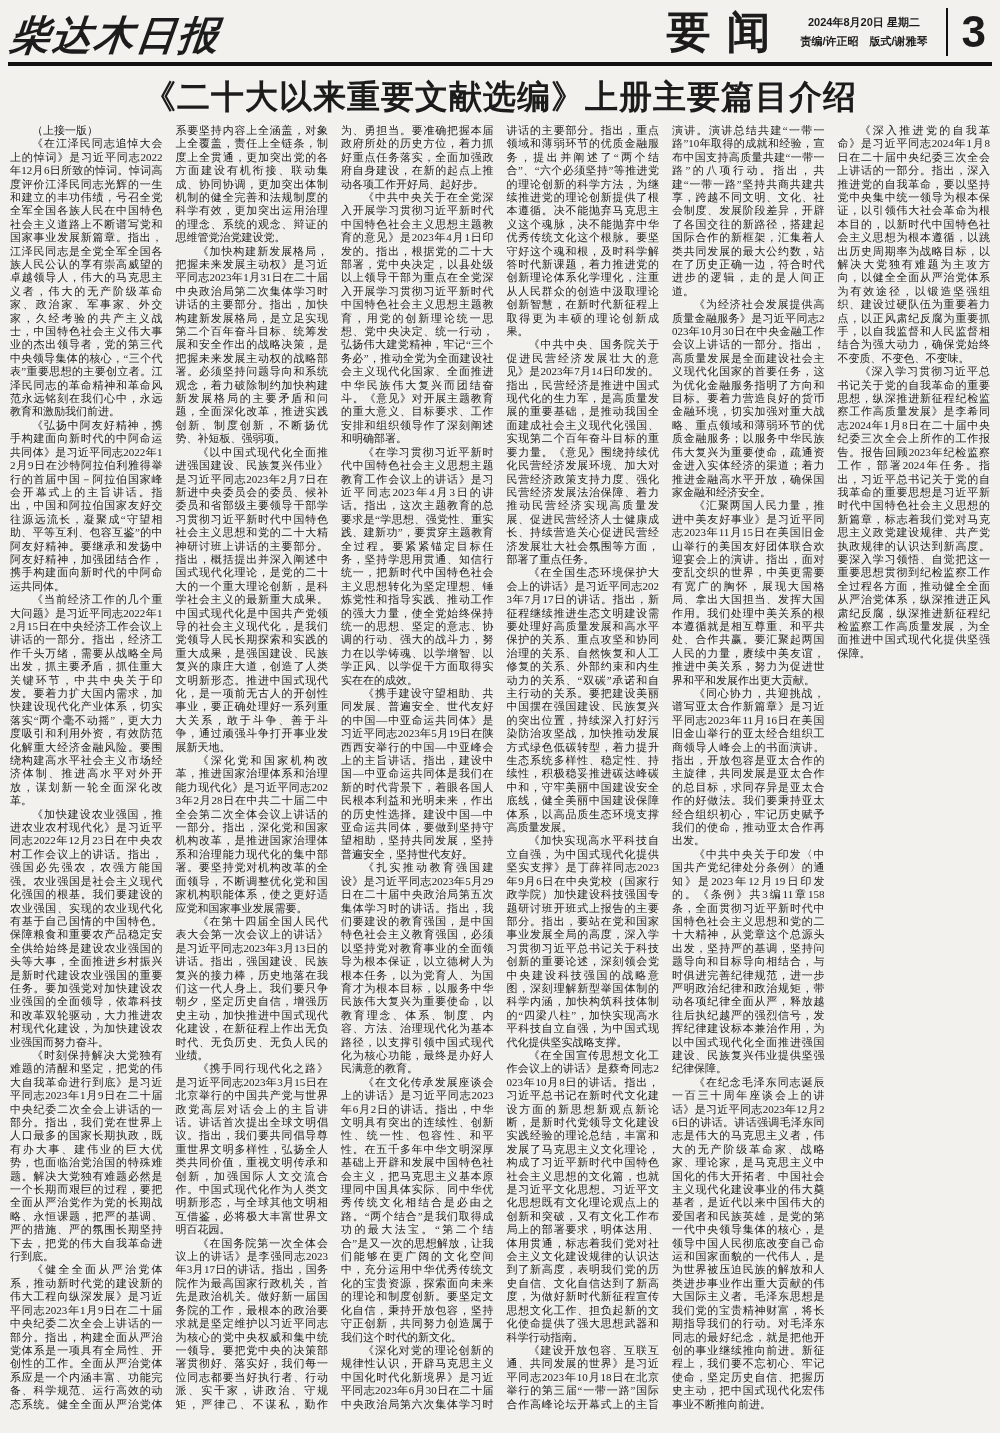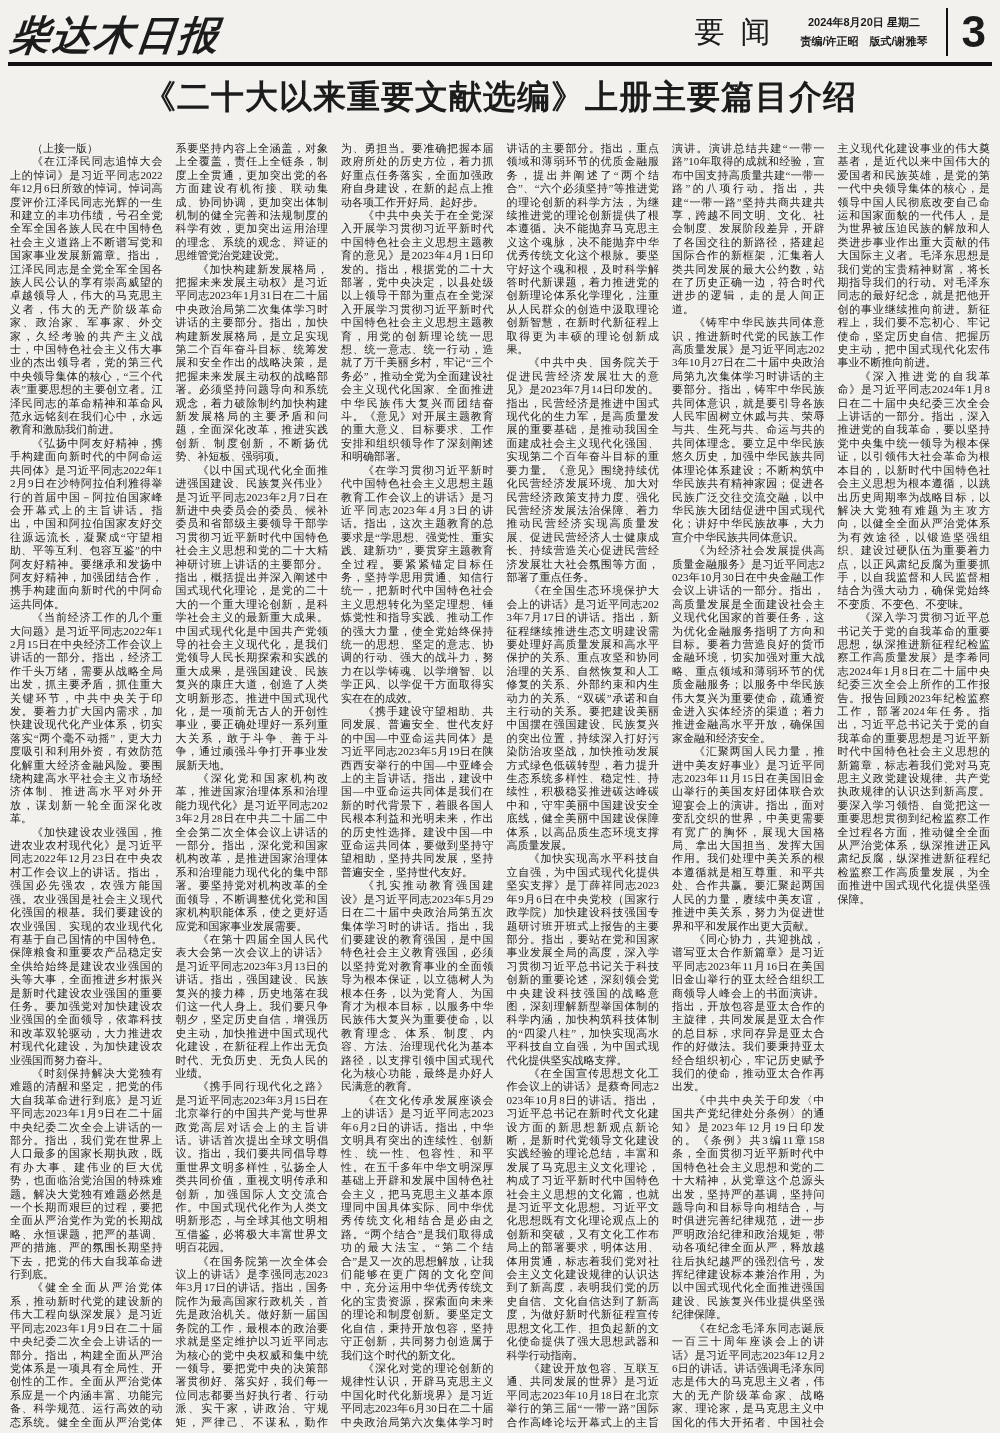--- a/index.html
+++ b/index.html
@@ -20,39 +20,39 @@
   }
   .masthead{
     font-family:"Liberation Serif", serif;
     font-size:40px;font-weight:bold;font-style:italic;
     transform:skewX(-6deg);
     letter-spacing:2px;white-space:nowrap;line-height:1;
   }
   .header-right{display:flex;align-items:center;gap:14px;}
   .section-name{
     font-family:"Liberation Sans", sans-serif;
-    font-size:30px;font-weight:normal;letter-spacing:16px;
+    font-size:44px;font-weight:bold;letter-spacing:16px;
     line-height:1;white-space:nowrap;text-indent:0;
   }
   .issue-block{
     font-family:"Liberation Sans", sans-serif;
     font-size:11px;font-weight:bold;line-height:1.7;
     white-space:nowrap;text-align:center;
   }
   .page-no{
     font-family:"Liberation Sans", sans-serif;
     font-size:44px;font-weight:bold;line-height:1;
     border-left:2px solid #111;padding:2px 4px 2px 14px;margin-left:4px;
   }
   .rule{height:4px;background:#111;margin:0 8px;}
   
   .headline{
     font-family:"Liberation Sans", sans-serif;
     font-size:33px;font-weight:bold;letter-spacing:1px;
-    text-align:center;margin:12px 0 26px 0;line-height:1.15;
+    text-align:center;margin:12px 0 8px 0;line-height:1.15;
   }
   
   .columns{
     margin:0 10px;
     height:1300px;
     column-count:6;
     column-gap:13px;
     column-fill:auto;
     overflow:hidden;
     text-align:justify;
@@ -94,32 +94,31 @@
       <p>《当前经济工作的几个重大问题》是习近平同志2022年12月15日在中央经济工作会议上讲话的一部分。指出，经济工作千头万绪，需要从战略全局出发，抓主要矛盾，抓住重大关键环节，中共中央关于印发。要着力扩大国内需求，加快建设现代化产业体系，切实落实“两个毫不动摇”，更大力度吸引和利用外资，有效防范化解重大经济金融风险。要围绕构建高水平社会主义市场经济体制、推进高水平对外开放，谋划新一轮全面深化改革。</p>
       <p>《加快建设农业强国，推进农业农村现代化》是习近平同志2022年12月23日在中央农村工作会议上的讲话。指出，强国必先强农，农强方能国强。农业强国是社会主义现代化强国的根基。我们要建设的农业强国、实现的农业现代化有基于自己国情的中国特色。保障粮食和重要农产品稳定安全供给始终是建设农业强国的头等大事，全面推进乡村振兴是新时代建设农业强国的重要任务。要加强党对加快建设农业强国的全面领导，依靠科技和改革双轮驱动，大力推进农村现代化建设，为加快建设农业强国而努力奋斗。</p>
       <p>《时刻保持解决大党独有难题的清醒和坚定，把党的伟大自我革命进行到底》是习近平同志2023年1月9日在二十届中央纪委二次全会上讲话的一部分。指出，我们党在世界上人口最多的国家长期执政，既有办大事、建伟业的巨大优势，也面临治党治国的特殊难题。解决大党独有难题必然是一个长期而艰巨的过程，要把全面从严治党作为党的长期战略、永恒课题，把严的基调、严的措施、严的氛围长期坚持下去，把党的伟大自我革命进行到底。</p>
       <p>《健全全面从严治党体系，推动新时代党的建设新的伟大工程向纵深发展》是习近平同志2023年1月9日在二十届中央纪委二次全会上讲话的一部分。指出，构建全面从严治党体系是一项具有全局性、开创性的工作。全面从严治党体系应是一个内涵丰富、功能完备、科学规范、运行高效的动态系统。健全全面从严治党体系要坚持内容上全涵盖，对象上全覆盖，责任上全链条，制度上全贯通，更加突出党的各方面建设有机衔接、联动集成、协同协调，更加突出体制机制的健全完善和法规制度的科学有效，更加突出运用治理的理念、系统的观念、辩证的思维管党治党建设党。</p>
       <p>《加快构建新发展格局，把握未来发展主动权》是习近平同志2023年1月31日在二十届中央政治局第二次集体学习时讲话的主要部分。指出，加快构建新发展格局，是立足实现第二个百年奋斗目标、统筹发展和安全作出的战略决策，是把握未来发展主动权的战略部署。必须坚持问题导向和系统观念，着力破除制约加快构建新发展格局的主要矛盾和问题，全面深化改革，推进实践创新、制度创新，不断扬优势、补短板、强弱项。</p>
       <p>《以中国式现代化全面推进强国建设、民族复兴伟业》是习近平同志2023年2月7日在新进中央委员会的委员、候补委员和省部级主要领导干部学习贯彻习近平新时代中国特色社会主义思想和党的二十大精神研讨班上讲话的主要部分。指出，概括提出并深入阐述中国式现代化理论，是党的二十大的一个重大理论创新，是科学社会主义的最新重大成果。中国式现代化是中国共产党领导的社会主义现代化，是我们党领导人民长期探索和实践的重大成果，是强国建设、民族复兴的康庄大道，创造了人类文明新形态。推进中国式现代化，是一项前无古人的开创性事业，要正确处理好一系列重大关系，敢于斗争、善于斗争，通过顽强斗争打开事业发展新天地。</p>
       <p>《深化党和国家机构改革，推进国家治理体系和治理能力现代化》是习近平同志2023年2月28日在中共二十届二中全会第二次全体会议上讲话的一部分。指出，深化党和国家机构改革，是推进国家治理体系和治理能力现代化的集中部署。要坚持党对机构改革的全面领导，不断调整优化党和国家机构职能体系，使之更好适应党和国家事业发展需要。</p>
       <p>《在第十四届全国人民代表大会第一次会议上的讲话》是习近平同志2023年3月13日的讲话。指出，强国建设、民族复兴的接力棒，历史地落在我们这一代人身上。我们要只争朝夕，坚定历史自信，增强历史主动，加快推进中国式现代化建设，在新征程上作出无负时代、无负历史、无负人民的业绩。</p>
       <p>《携手同行现代化之路》是习近平同志2023年3月15日在北京举行的中国共产党与世界政党高层对话会上的主旨讲话。讲话首次提出全球文明倡议。指出，我们要共同倡导尊重世界文明多样性，弘扬全人类共同价值，重视文明传承和创新，加强国际人文交流合作。中国式现代化作为人类文明新形态，与全球其他文明相互借鉴，必将极大丰富世界文明百花园。</p>
       <p>《在国务院第一次全体会议上的讲话》是李强同志2023年3月17日的讲话。指出，国务院作为最高国家行政机关，首先是政治机关。做好新一届国务院的工作，最根本的政治要求就是坚定维护以习近平同志为核心的党中央权威和集中统一领导。要把党中央的决策部署贯彻好、落实好，我们每一位同志都要当好执行者、行动派、实干家，讲政治、守规矩，严律己、不谋私，勤作为、勇担当。要准确把握本届政府所处的历史方位，着力抓好重点任务落实，全面加强政府自身建设，在新的起点上推动各项工作开好局、起好步。</p>
-      <p>《中共中央关于在全党深入开展学习贯彻习近平新时代中国特色社会主义思想主题教育的意见》是2023年4月1日印发的。指出，根据党的二十大部署，党中央决定，以县处级以上领导干部为重点在全党深入开展学习贯彻习近平新时代中国特色社会主义思想主题教育，用党的创新理论统一思想、统一意志、统一行动，造就了万千美丽乡村，牢记“三个务必”，推动全党为全面建设社会主义现代化国家、全面推进中华民族伟大复兴而团结奋斗。《意见》对开展主题教育的重大意义、目标要求、工作安排和组织领导作了深刻阐述和明确部署。</p>
+      <p>《中共中央关于在全党深入开展学习贯彻习近平新时代中国特色社会主义思想主题教育的意见》是2023年4月1日印发的。指出，根据党的二十大部署，党中央决定，以县处级以上领导干部为重点在全党深入开展学习贯彻习近平新时代中国特色社会主义思想主题教育，用党的创新理论统一思想、党中央决定、统一行动，弘扬伟大建党精神，牢记“三个务必”，推动全党为全面建设社会主义现代化国家、全面推进中华民族伟大复兴而团结奋斗。《意见》对开展主题教育的重大意义、目标要求、工作安排和组织领导作了深刻阐述和明确部署。</p>
       <p>《在学习贯彻习近平新时代中国特色社会主义思想主题教育工作会议上的讲话》是习近平同志2023年4月3日的讲话。指出，这次主题教育的总要求是“学思想、强党性、重实践、建新功”，要贯穿主题教育全过程。要紧紧锚定目标任务，坚持学思用贯通、知信行统一，把新时代中国特色社会主义思想转化为坚定理想、锤炼党性和指导实践、推动工作的强大力量，使全党始终保持统一的思想、坚定的意志、协调的行动、强大的战斗力，努力在以学铸魂、以学增智、以学正风、以学促干方面取得实实在在的成效。</p>
       <p>《携手建设守望相助、共同发展、普遍安全、世代友好的中国—中亚命运共同体》是习近平同志2023年5月19日在陕西西安举行的中国—中亚峰会上的主旨讲话。指出，建设中国—中亚命运共同体是我们在新的时代背景下，着眼各国人民根本利益和光明未来，作出的历史性选择。建设中国—中亚命运共同体，要做到坚持守望相助，坚持共同发展，坚持普遍安全，坚持世代友好。</p>
       <p>《扎实推动教育强国建设》是习近平同志2023年5月29日在二十届中央政治局第五次集体学习时的讲话。指出，我们要建设的教育强国，是中国特色社会主义教育强国，必须以坚持党对教育事业的全面领导为根本保证，以立德树人为根本任务，以为党育人、为国育才为根本目标，以服务中华民族伟大复兴为重要使命，以教育理念、体系、制度、内容、方法、治理现代化为基本路径，以支撑引领中国式现代化为核心功能，最终是办好人民满意的教育。</p>
       <p>《在文化传承发展座谈会上的讲话》是习近平同志2023年6月2日的讲话。指出，中华文明具有突出的连续性、创新性、统一性、包容性、和平性。在五千多年中华文明深厚基础上开辟和发展中国特色社会主义，把马克思主义基本原理同中国具体实际、同中华优秀传统文化相结合是必由之路。“两个结合”是我们取得成功的最大法宝。“第二个结合”是又一次的思想解放，让我们能够在更广阔的文化空间中，充分运用中华优秀传统文化的宝贵资源，探索面向未来的理论和制度创新。要坚定文化自信，秉持开放包容，坚持守正创新，共同努力创造属于我们这个时代的新文化。</p>
       <p>《深化对党的理论创新的规律性认识，开辟马克思主义中国化时代化新境界》是习近平同志2023年6月30日在二十届中央政治局第六次集体学习时讲话的主要部分。指出，重点领域和薄弱环节的优质金融服务，提出并阐述了“两个结合”、“六个必须坚持”等推进党的理论创新的科学方法，为继续推进党的理论创新提供了根本遵循。决不能抛弃马克思主义这个魂脉，决不能抛弃中华优秀传统文化这个根脉。要坚守好这个魂和根，及时科学解答时代新课题，着力推进党的创新理论体系化学理化，注重从人民群众的创造中汲取理论创新智慧，在新时代新征程上取得更为丰硕的理论创新成果。</p>
       <p>《中共中央、国务院关于促进民营经济发展壮大的意见》是2023年7月14日印发的。指出，民营经济是推进中国式现代化的生力军，是高质量发展的重要基础，是推动我国全面建成社会主义现代化强国、实现第二个百年奋斗目标的重要力量。《意见》围绕持续优化民营经济发展环境、加大对民营经济政策支持力度、强化民营经济发展法治保障、着力推动民营经济实现高质量发展、促进民营经济人士健康成长、持续营造关心促进民营经济发展壮大社会氛围等方面，部署了重点任务。</p>
       <p>《在全国生态环境保护大会上的讲话》是习近平同志2023年7月17日的讲话。指出，新征程继续推进生态文明建设需要处理好高质量发展和高水平保护的关系、重点攻坚和协同治理的关系、自然恢复和人工修复的关系、外部约束和内生动力的关系、“双碳”承诺和自主行动的关系。要把建设美丽中国摆在强国建设、民族复兴的突出位置，持续深入打好污染防治攻坚战，加快推动发展方式绿色低碳转型，着力提升生态系统多样性、稳定性、持续性，积极稳妥推进碳达峰碳中和，守牢美丽中国建设安全底线，健全美丽中国建设保障体系，以高品质生态环境支撑高质量发展。</p>
       <p>《加快实现高水平科技自立自强，为中国式现代化提供坚实支撑》是丁薛祥同志2023年9月6日在中央党校（国家行政学院）加快建设科技强国专题研讨班开班式上报告的主要部分。指出，要站在党和国家事业发展全局的高度，深入学习贯彻习近平总书记关于科技创新的重要论述，深刻领会党中央建设科技强国的战略意图，深刻理解新型举国体制的科学内涵，加快构筑科技体制的“四梁八柱”，加快实现高水平科技自立自强，为中国式现代化提供坚实战略支撑。</p>
       <p>《在全国宣传思想文化工作会议上的讲话》是蔡奇同志2023年10月8日的讲话。指出，习近平总书记在新时代文化建设方面的新思想新观点新论断，是新时代党领导文化建设实践经验的理论总结，丰富和发展了马克思主义文化理论，构成了习近平新时代中国特色社会主义思想的文化篇，也就是习近平文化思想。习近平文化思想既有文化理论观点上的创新和突破，又有文化工作布局上的部署要求，明体达用、体用贯通，标志着我们党对社会主义文化建设规律的认识达到了新高度，表明我们党的历史自信、文化自信达到了新高度，为做好新时代新征程宣传思想文化工作、担负起新的文化使命提供了强大思想武器和科学行动指南。</p>
       <p>《建设开放包容、互联互通、共同发展的世界》是习近平同志2023年10月18日在北京举行的第三届“一带一路”国际合作高峰论坛开幕式上的主旨演讲。演讲总结共建“一带一路”10年取得的成就和经验，宣布中国支持高质量共建“一带一路”的八项行动。指出，共建“一带一路”坚持共商共建共享，跨越不同文明、文化、社会制度、发展阶段差异，开辟了各国交往的新路径，搭建起国际合作的新框架，汇集着人类共同发展的最大公约数，站在了历史正确一边，符合时代进步的逻辑，走的是人间正道。</p>
-      <p>《铸牢中华民族共同体意识，推进新时代党的民族工作高质量发展》是习近平同志2023年10月27日在二十届中央政治局第九次集体学习时讲话的主要部分。指出，铸牢中华民族共同体意识，就是要引导各族人民牢固树立休戚与共、荣辱与共、生死与共、命运与共的共同体理念。要立足中华民族悠久历史，加强中华民族共同体理论体系建设；不断构筑中华民族共有精神家园；促进各民族广泛交往交流交融，以中华民族大团结促进中国式现代化；讲好中华民族故事，大力宣介中华民族共同体意识。</p>
       <p>《为经济社会发展提供高质量金融服务》是习近平同志2023年10月30日在中央金融工作会议上讲话的一部分。指出，高质量发展是全面建设社会主义现代化国家的首要任务，这为优化金融服务指明了方向和目标。要着力营造良好的货币金融环境，切实加强对重大战略、重点领域和薄弱环节的优质金融服务；以服务中华民族伟大复兴为重要使命，疏通资金进入实体经济的渠道；着力推进金融高水平开放，确保国家金融和经济安全。</p>
       <p>《汇聚两国人民力量，推进中美友好事业》是习近平同志2023年11月15日在美国旧金山举行的美国友好团体联合欢迎宴会上的演讲。指出，面对变乱交织的世界，中美更需要有宽广的胸怀，展现大国格局、拿出大国担当、发挥大国作用。我们处理中美关系的根本遵循就是相互尊重、和平共处、合作共赢。要汇聚起两国人民的力量，赓续中美友谊，推进中美关系，努力为促进世界和平和发展作出更大贡献。</p>
       <p>《同心协力，共迎挑战，谱写亚太合作新篇章》是习近平同志2023年11月16日在美国旧金山举行的亚太经合组织工商领导人峰会上的书面演讲。指出，开放包容是亚太合作的主旋律，共同发展是亚太合作的总目标，求同存异是亚太合作的好做法。我们要秉持亚太经合组织初心，牢记历史赋予我们的使命，推动亚太合作再出发。</p>
       <p>《中共中央关于印发〈中国共产党纪律处分条例〉的通知》是2023年12月19日印发的。《条例》共3编11章158条，全面贯彻习近平新时代中国特色社会主义思想和党的二十大精神，从党章这个总源头出发，坚持严的基调，坚持问题导向和目标导向相结合，与时俱进完善纪律规范，进一步严明政治纪律和政治规矩，带动各项纪律全面从严，释放越往后执纪越严的强烈信号，发挥纪律建设标本兼治作用，为以中国式现代化全面推进强国建设、民族复兴伟业提供坚强纪律保障。</p>
       <p>《在纪念毛泽东同志诞辰一百三十周年座谈会上的讲话》是习近平同志2023年12月26日的讲话。讲话强调毛泽东同志是伟大的马克思主义者，伟大的无产阶级革命家、战略家、理论家，是马克思主义中国化的伟大开拓者、中国社会主义现代化建设事业的伟大奠基者，是近代以来中国伟大的爱国者和民族英雄，是党的第一代中央领导集体的核心，是领导中国人民彻底改变自己命运和国家面貌的一代伟人，是为世界被压迫民族的解放和人类进步事业作出重大贡献的伟大国际主义者。毛泽东思想是我们党的宝贵精神财富，将长期指导我们的行动。对毛泽东同志的最好纪念，就是把他开创的事业继续推向前进。新征程上，我们要不忘初心、牢记使命，坚定历史自信、把握历史主动，把中国式现代化宏伟事业不断推向前进。</p>
       <p>《深入推进党的自我革命》是习近平同志2024年1月8日在二十届中央纪委三次全会上讲话的一部分。指出，深入推进党的自我革命，要以坚持党中央集中统一领导为根本保证，以引领伟大社会革命为根本目的，以新时代中国特色社会主义思想为根本遵循，以跳出历史周期率为战略目标，以解决大党独有难题为主攻方向，以健全全面从严治党体系为有效途径，以锻造坚强组织、建设过硬队伍为重要着力点，以正风肃纪反腐为重要抓手，以自我监督和人民监督相结合为强大动力，确保党始终不变质、不变色、不变味。</p>
       <p>《深入学习贯彻习近平总书记关于党的自我革命的重要思想，纵深推进新征程纪检监察工作高质量发展》是李希同志2024年1月8日在二十届中央纪委三次全会上所作的工作报告。报告回顾2023年纪检监察工作，部署2024年任务。指出，习近平总书记关于党的自我革命的重要思想是习近平新时代中国特色社会主义思想的新篇章，标志着我们党对马克思主义政党建设规律、共产党执政规律的认识达到新高度。要深入学习领悟、自觉把这一重要思想贯彻到纪检监察工作全过程各方面，推动健全全面从严治党体系，纵深推进正风肃纪反腐，纵深推进新征程纪检监察工作高质量发展，为全面推进中国式现代化提供坚强保障。</p>
     </div>
 
 </div>

